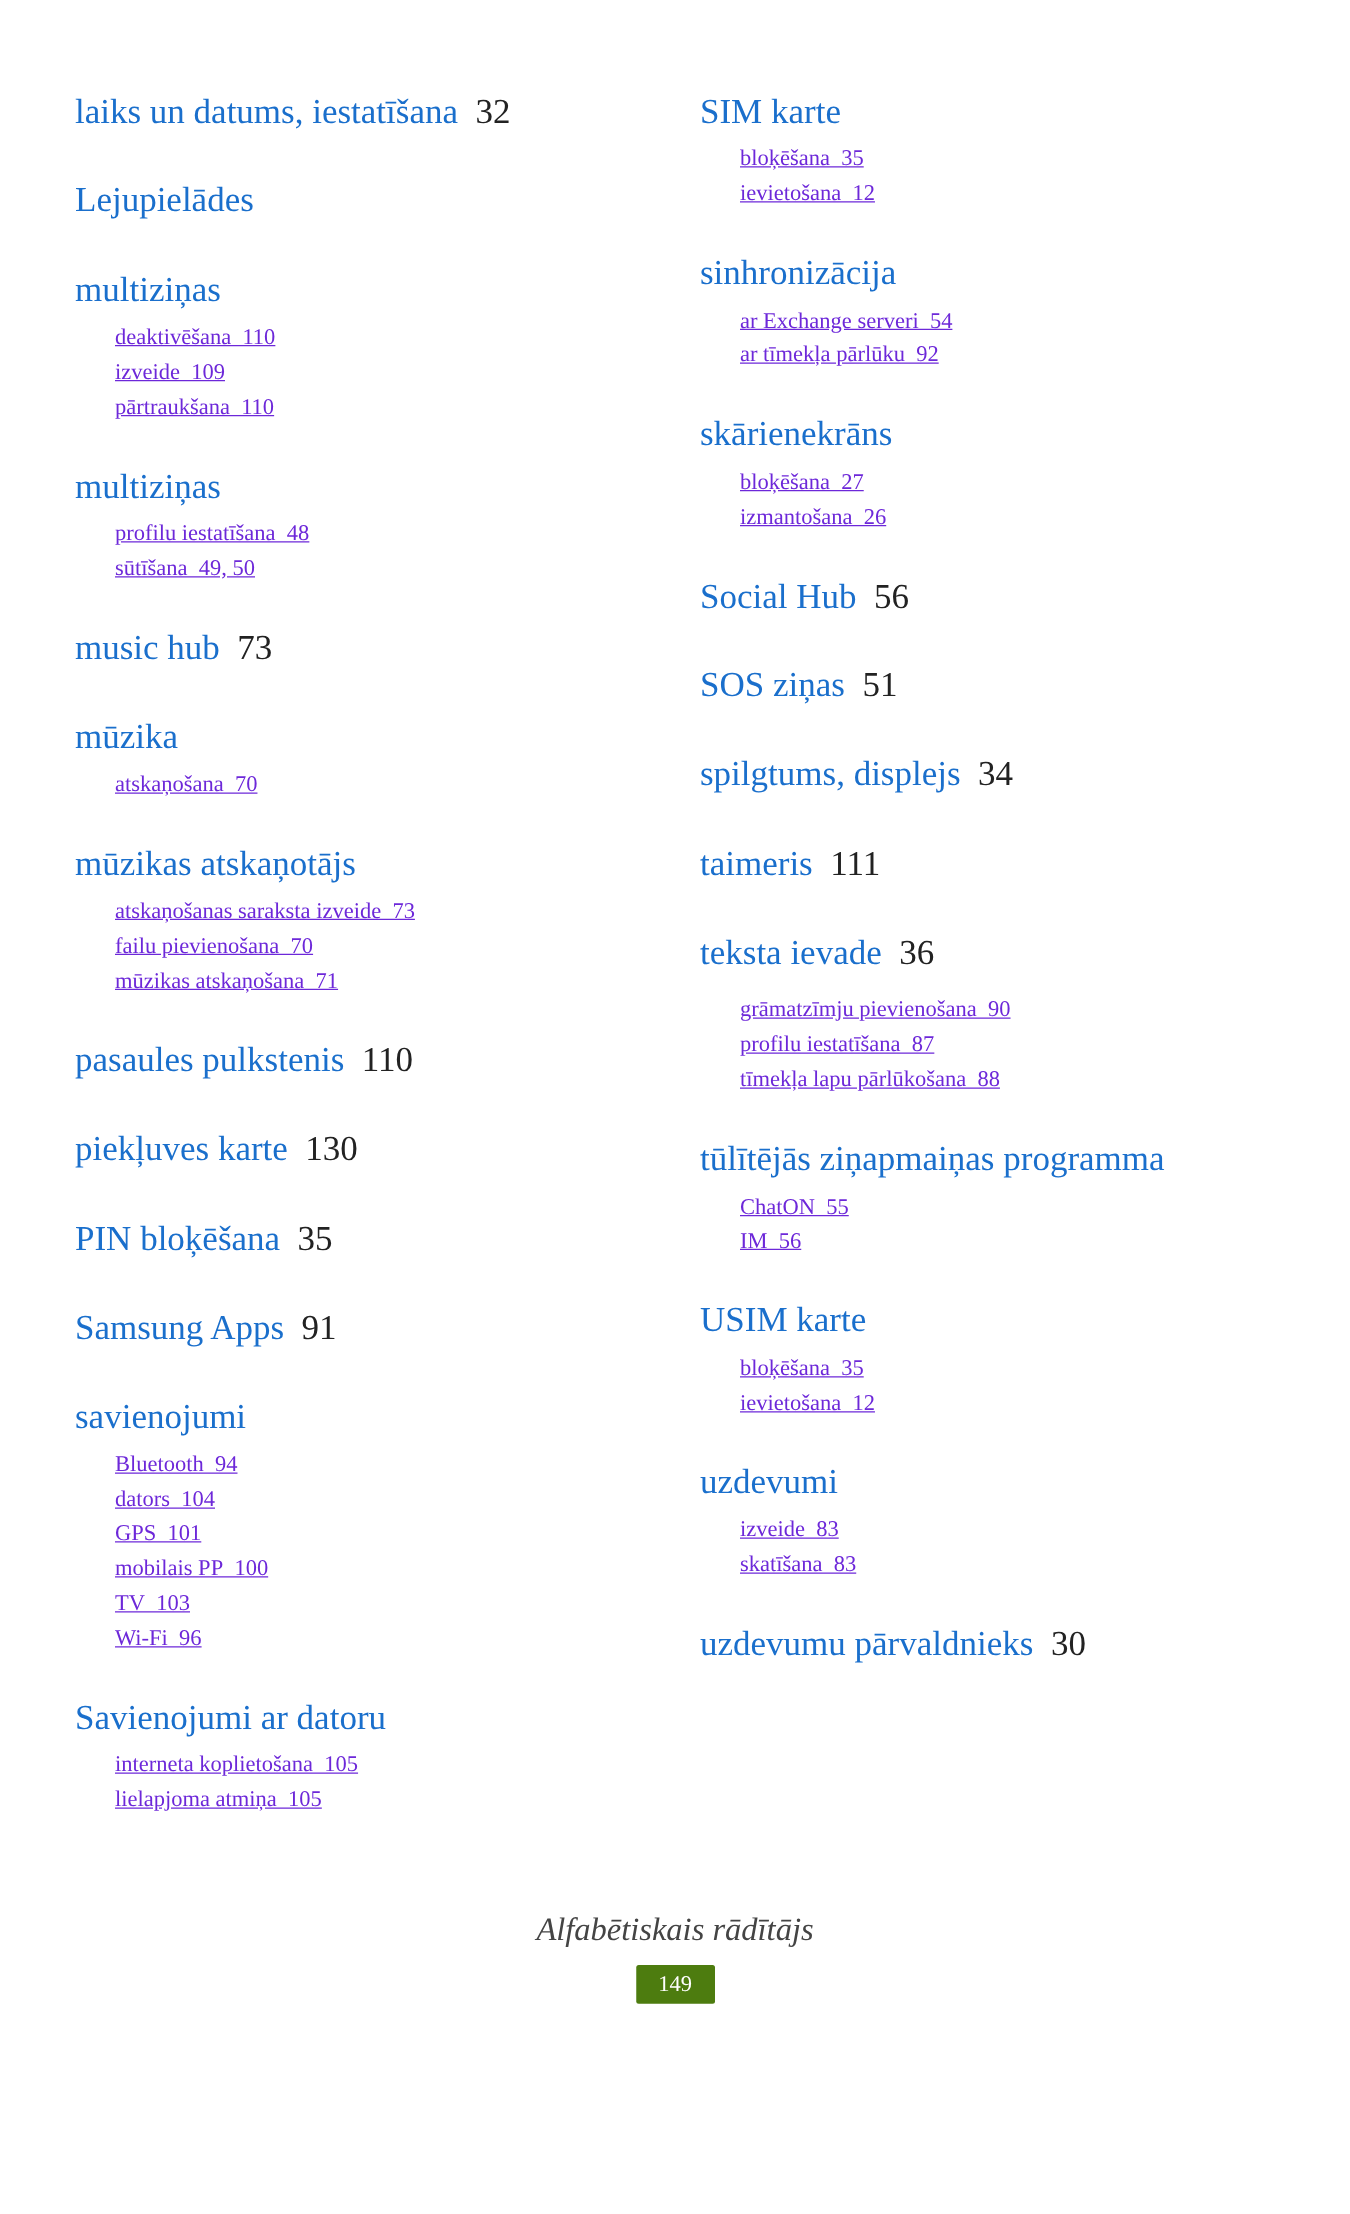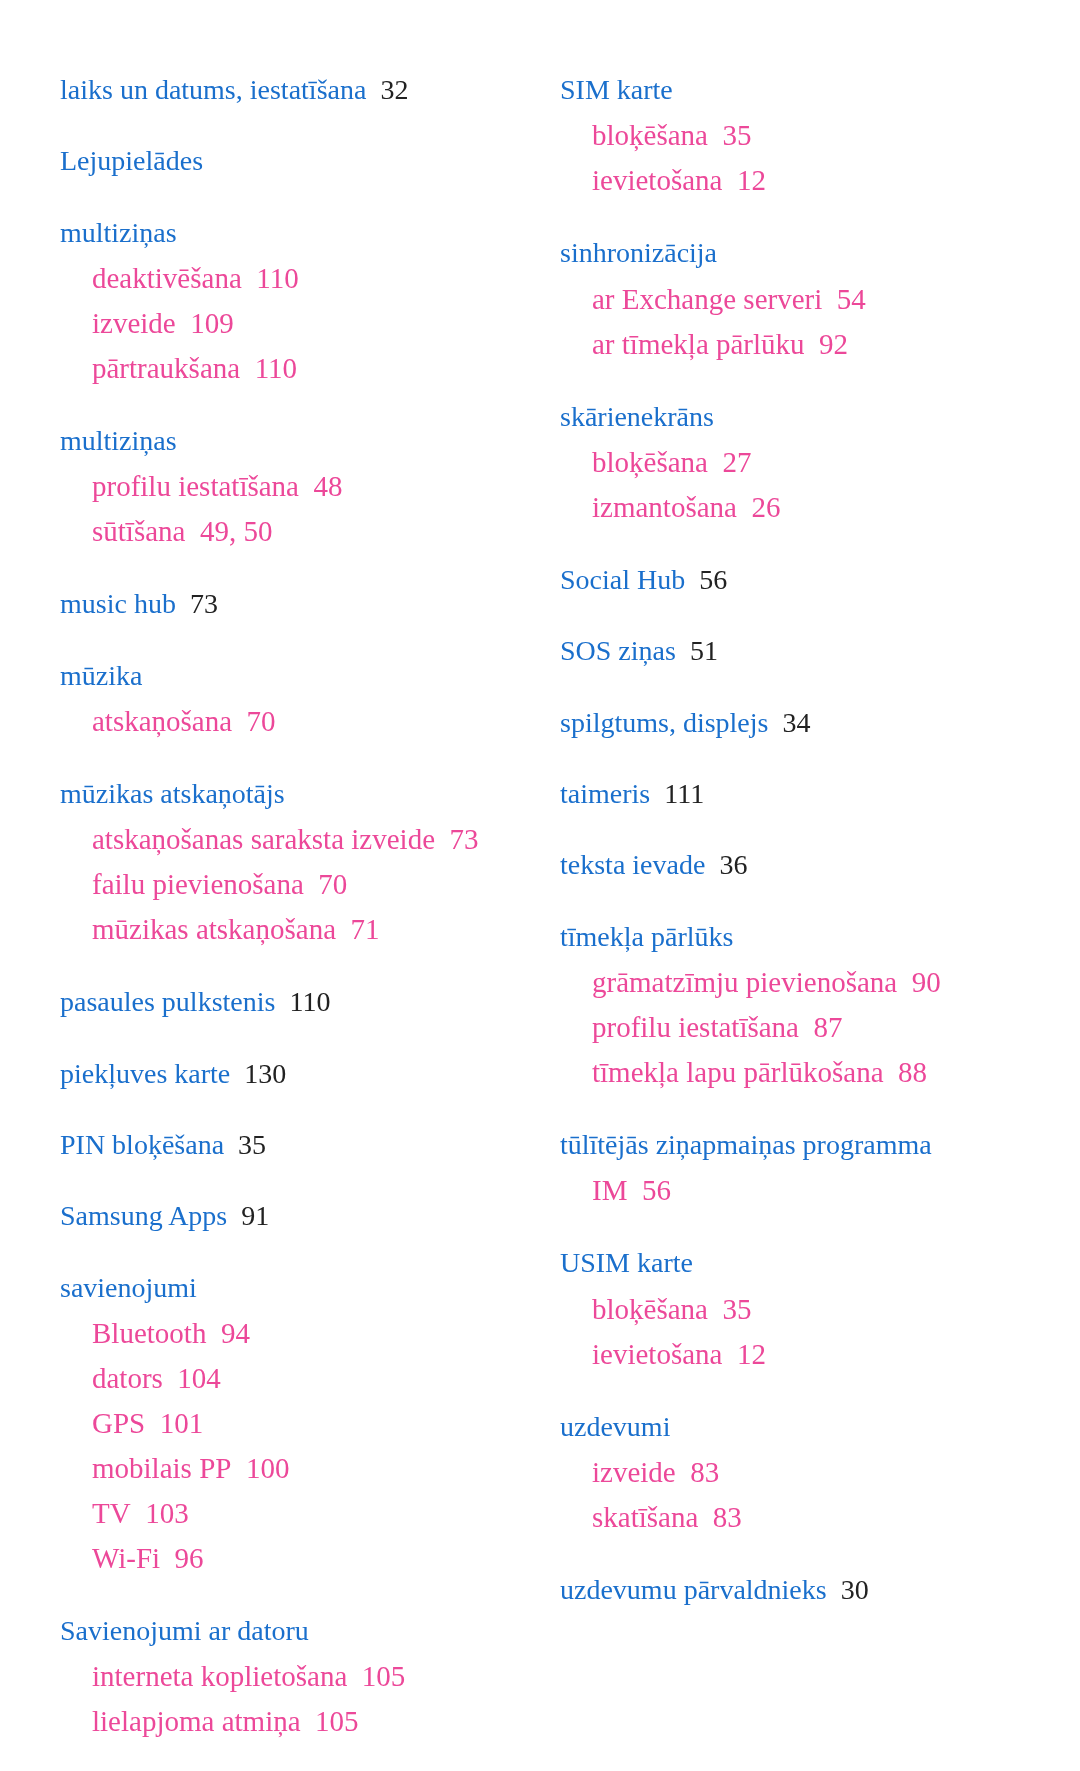--- a/index.html
+++ b/index.html
@@ -31,22 +31,23 @@
       margin-top: 28px;
     }
     .term {
       color: #1a6fcc;
       font-size: 28px;
       font-weight: normal;
       font-style: normal;
     }
     .subentry {
       margin-left: 32px;
-      color: #ec4899;
-      font-size: 29px;
+      color: #6d28d9;
+      font-size: 18px;
+      text-decoration: underline;
     }
     .pagenum {
       color: #222;
     }
     .footer {
       text-align: center;
       margin-top: 60px;
       font-style: italic;
       color: #444;
       font-size: 26px;
@@ -154,27 +155,27 @@
       <div class="mb-section">
         <div class="entry"><span class="term">spilgtums, displejs</span><span class="pagenum">&nbsp;&nbsp;34</span></div>
       </div>
       <div class="mb-section">
         <div class="entry"><span class="term">taimeris</span><span class="pagenum">&nbsp;&nbsp;111</span></div>
       </div>
       <div class="mb-section">
         <div class="entry"><span class="term">teksta ievade</span><span class="pagenum">&nbsp;&nbsp;36</span></div>
       </div>
       <div class="mb-section">
-        <div class="entry"><span class="term">tīmekļa pārlūks</span></div>
         <div class="subentry">grāmatzīmju pievienošana&nbsp;&nbsp;90</div>
         <div class="subentry">profilu iestatīšana&nbsp;&nbsp;87</div>
         <div class="subentry">tīmekļa lapu pārlūkošana&nbsp;&nbsp;88</div>
       </div>
       <div class="mb-section">
         <div class="entry"><span class="term">tūlītējās ziņapmaiņas programma</span></div>
+        <div class="subentry">ChatON&nbsp;&nbsp;55</div>
         <div class="subentry">IM&nbsp;&nbsp;56</div>
       </div>
       <div class="mb-section">
         <div class="entry"><span class="term">USIM karte</span></div>
         <div class="subentry">bloķēšana&nbsp;&nbsp;35</div>
         <div class="subentry">ievietošana&nbsp;&nbsp;12</div>
       </div>
       <div class="mb-section">
         <div class="entry"><span class="term">uzdevumi</span></div>
         <div class="subentry">izveide&nbsp;&nbsp;83</div>

